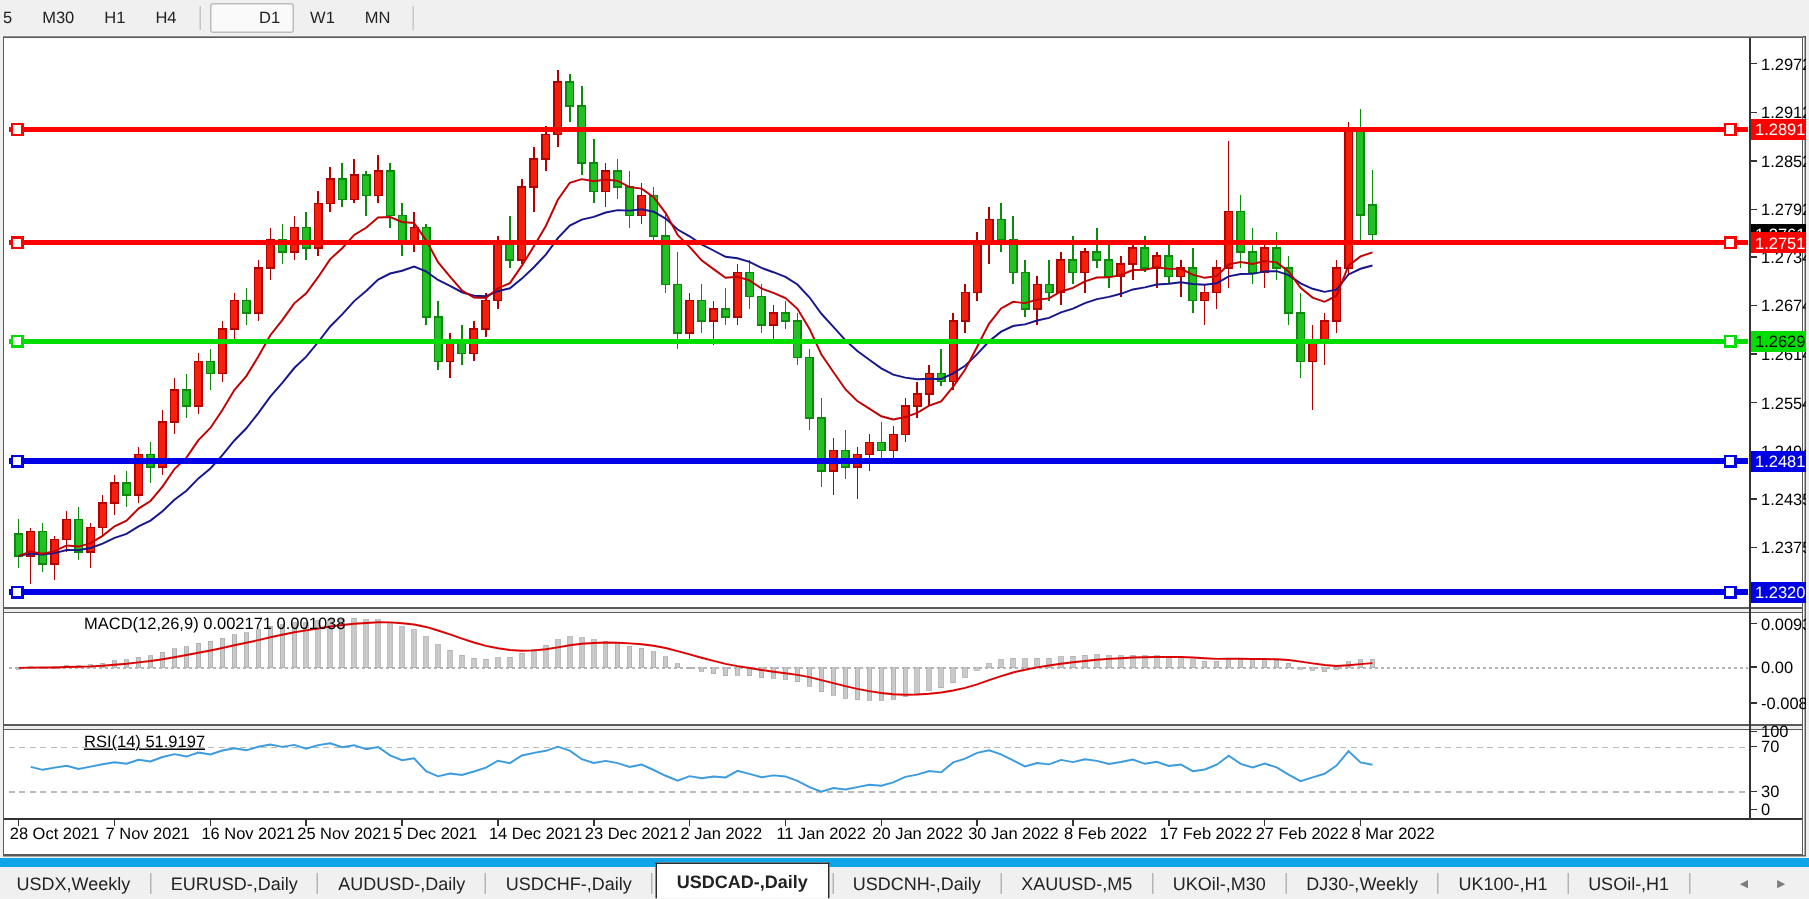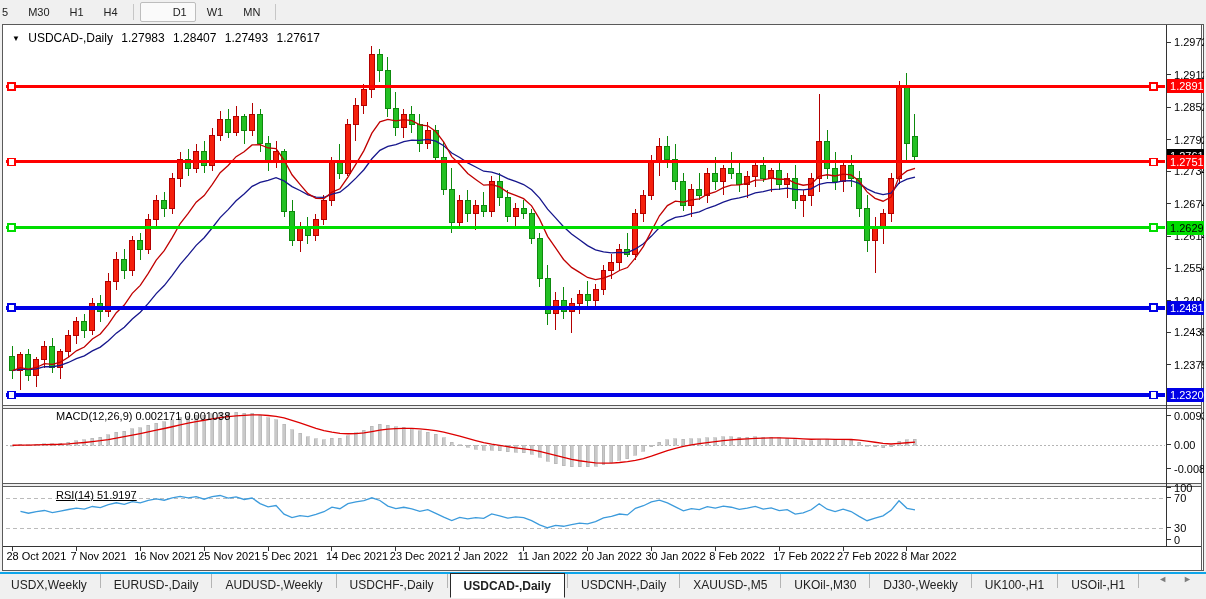--- a/index.html
+++ b/index.html
@@ -13,21 +13,21 @@
 
   
   .chart-window{position:absolute;left:2px;top:24px;width:1202px;height:547px;background:#fff;border:1px solid #5a5a5a;box-sizing:border-box;}
   .chart-title{position:absolute;left:12px;top:31px;font-size:12px;color:#000;z-index:5;white-space:nowrap;}
   .chart-title span{margin-right:5px;}
   .dd-icon{font-size:8px;vertical-align:1px;margin-right:3px;color:#000;}
   .ind-label{position:absolute;font-size:11px;color:#000;z-index:5;white-space:nowrap;padding-left:46px;}
   #chart-svg{position:absolute;left:2px;top:24px;}
 
   
-  .tabbar{position:absolute;left:0;top:572px;width:1206px;height:27px;background:#f0f0f0;border-top:2px solid #0ea5e9;display:flex;box-sizing:border-box;}
+  .tabbar{position:absolute;left:0;top:572px;width:1206px;height:27px;background:#f0f0f0;border-top:6px solid #0ea5e9;display:flex;align-items:center;box-sizing:border-box;}
   .tab{font-size:12px;color:#222;padding:4px 11px;white-space:nowrap;cursor:default;}
   .tab.active{background:#fff;border:1px solid #2a2a2a;border-bottom:1px solid #fff;font-weight:bold;position:relative;top:-1px;padding:5px 13px;}
   .tab-sep{width:1px;height:14px;background:#b4b4b4;margin:0 2px;}
   .tab-arrows{margin-left:auto;display:flex;gap:16px;padding-right:14px;}
   .tab-arrows span{font-size:9px;color:#7d7d7d;}
 </style>
 </head>
 <body>
 
 <div class="screen">
@@ -509,38 +509,30 @@
         <text x="710.5" y="560">8 Feb 2022</text>
         <line x1="780.5" y1="547" x2="780.5" y2="551" stroke="#333" shape-rendering="crispEdges"></line>
         <text x="774.5" y="560">17 Feb 2022</text>
         <line x1="844.5" y1="547" x2="844.5" y2="551" stroke="#333" shape-rendering="crispEdges"></line>
         <text x="838.5" y="560">27 Feb 2022</text>
         <line x1="908.5" y1="547" x2="908.5" y2="551" stroke="#333" shape-rendering="crispEdges"></line>
         <text x="902.5" y="560">8 Mar 2022</text>
       </g>
     </svg>
 
-  <div class="chart-title">
-    <span class="dd-icon">▼</span>
-    <span>USDCAD-,Daily</span>
-    <span>1.27983</span>
-    <span>1.28407</span>
-    <span>1.27493</span>
-    <span>1.27617</span>
-  </div>
 
   <div class="ind-label" style="left:10px;top:410px;">MACD(12,26,9) 0.002171 0.001038</div>
   <div class="ind-label" style="left:10px;top:489px;text-decoration:underline;">RSI(14) 51.9197</div>
 
   <div class="tabbar">
       <div class="tab">USDX,Weekly</div>
       <div class="tab-sep"></div>
       <div class="tab">EURUSD-,Daily</div>
       <div class="tab-sep"></div>
-      <div class="tab">AUDUSD-,Weekly</div>
+      <div class="tab">AUDUSD-,Daily</div>
       <div class="tab-sep"></div>
       <div class="tab">USDCHF-,Daily</div>
       <div class="tab-sep"></div>
       <div class="tab active">USDCAD-,Daily</div>
       <div class="tab-sep"></div>
       <div class="tab">USDCNH-,Daily</div>
       <div class="tab-sep"></div>
       <div class="tab">XAUUSD-,M5</div>
       <div class="tab-sep"></div>
       <div class="tab">UKOil-,M30</div>

